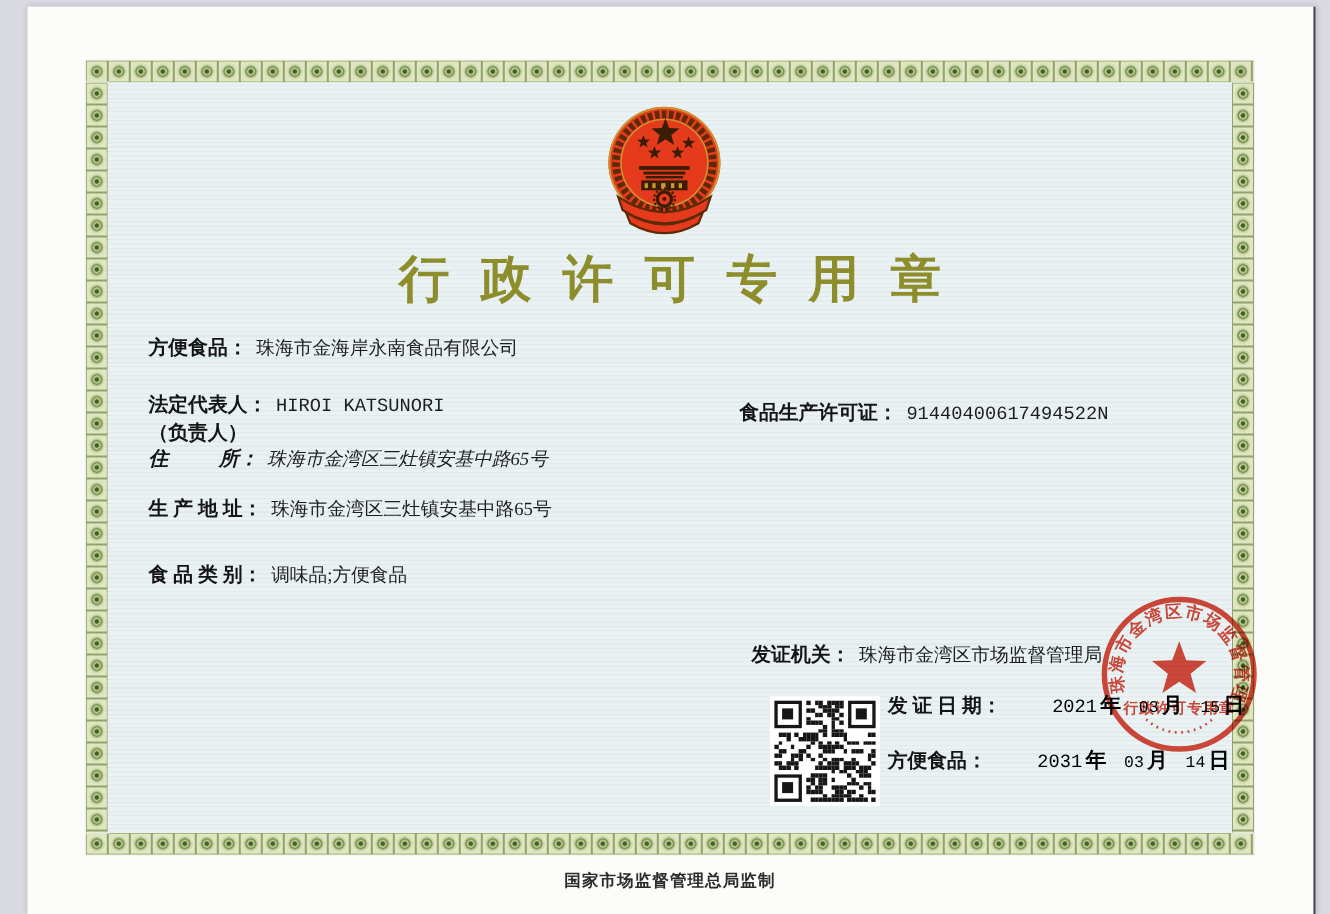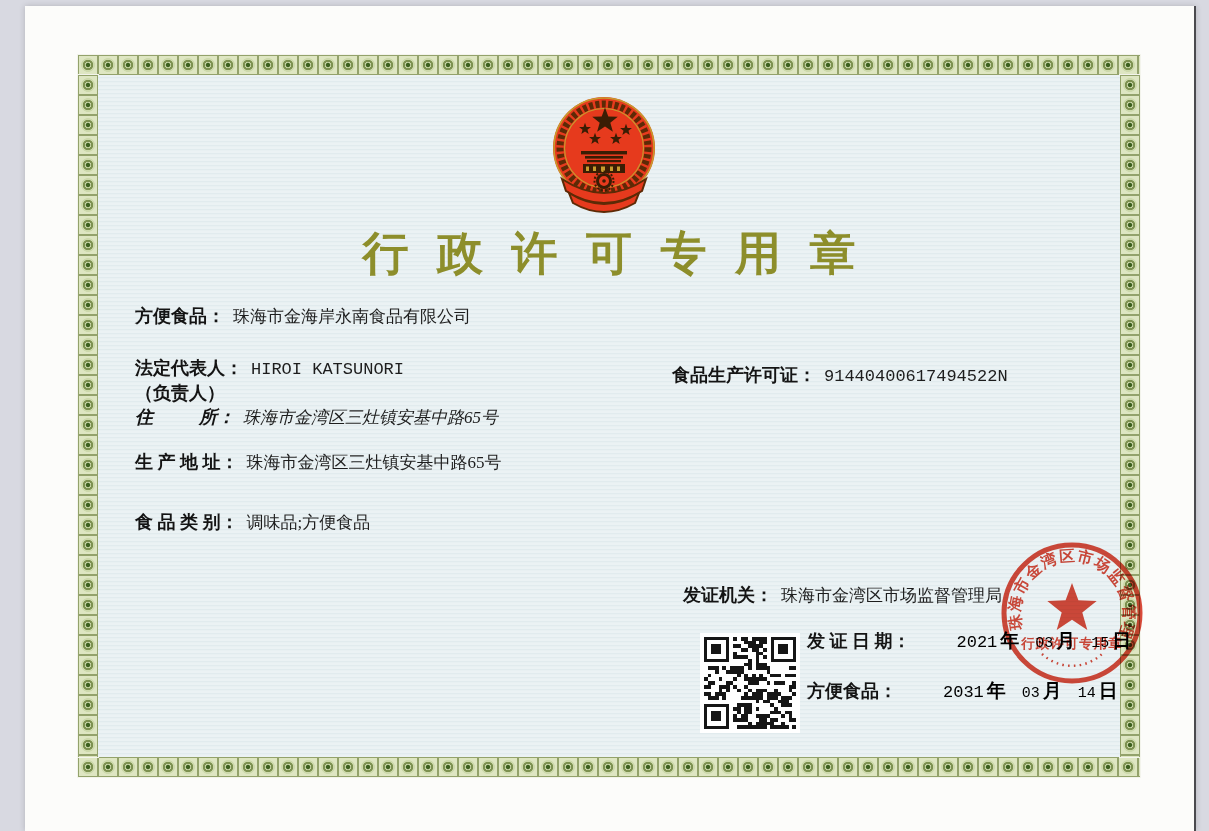--- a/index.html
+++ b/index.html
@@ -412,13 +412,14 @@
         <text font-size="15.5" font-weight="bold" fill="#d93b2a" letter-spacing="1.5" font-family="Liberation Serif, DejaVu Serif, serif">
           <textPath href="#sealArc" startOffset="2">珠海市金湾区市场监督管理局</textPath>
         </text>
         <text x="74" y="109" text-anchor="middle" font-size="13.5" font-weight="bold" fill="#d93b2a" letter-spacing="1" font-family="Liberation Serif, DejaVu Serif, serif">行政许可专用章</text>
         <path d="M 44 115 A 44 44 0 0 0 104 115" fill="none" stroke="#d93b2a" stroke-width="2.4" stroke-dasharray="1.6 4.2"></path>
       </svg>
 
     </div>
   </div>
 
+  <div class="footer">国家市场监督管理总局监制</div>
 </div>
 
 </body></html>

